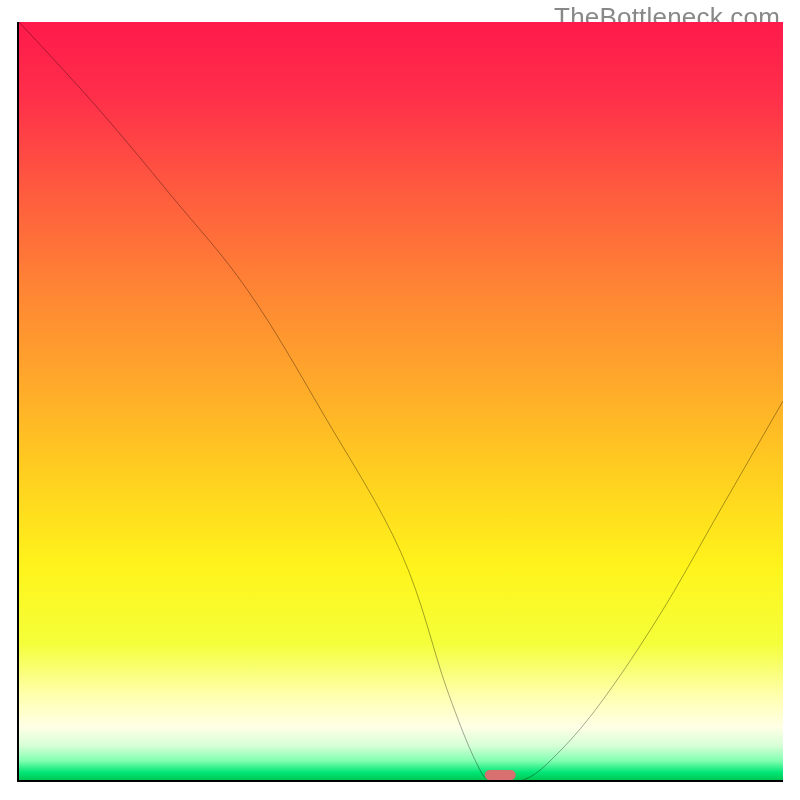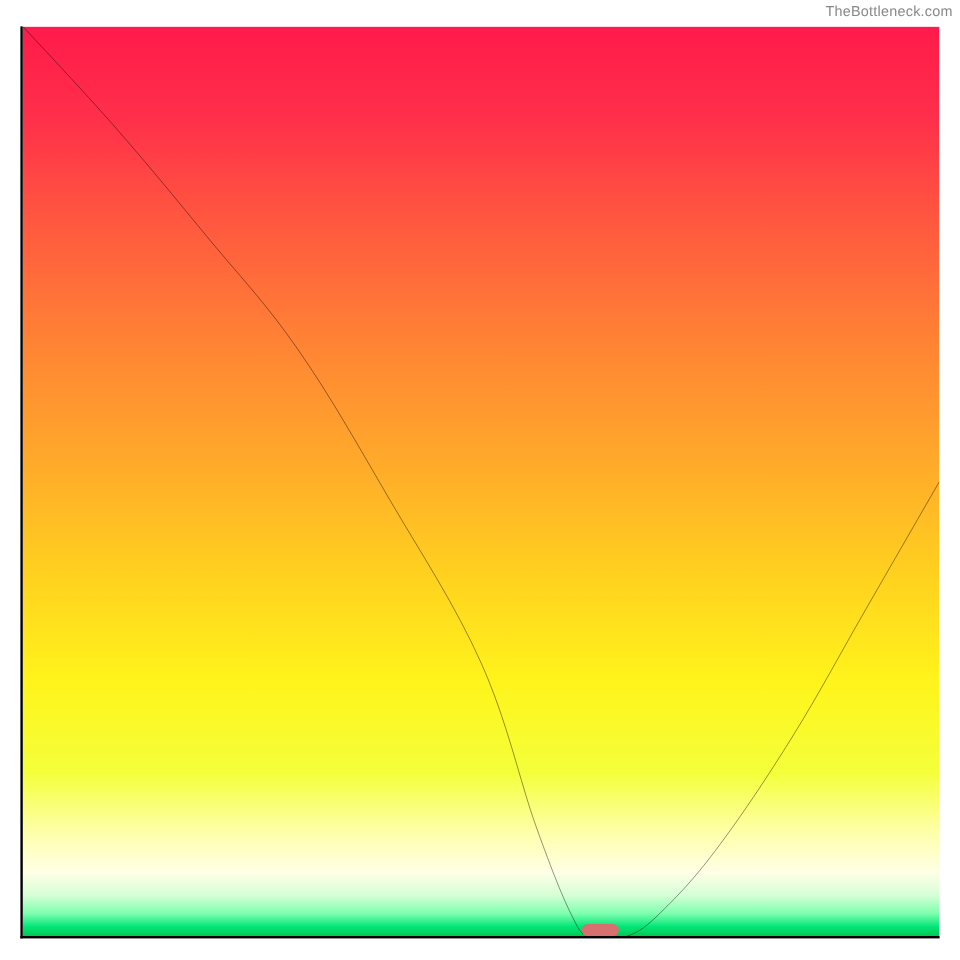--- a/index.html
+++ b/index.html
@@ -12,22 +12,22 @@
     overflow: hidden;
   }
   .stage {
     position: relative;
     width: 800px;
     height: 800px;
   }
   .watermark {
     position: absolute;
     top: 2px;
-    right: 6px;
-    font-size: 12px;
+    right: 20px;
+    font-size: 26px;
     color: #888888;
     font-weight: 500;
     letter-spacing: 0.2px;
   }
   .plot-area {
     position: absolute;
     left: 17px;
     top: 22px;
     width: 766px;
     height: 760px;

